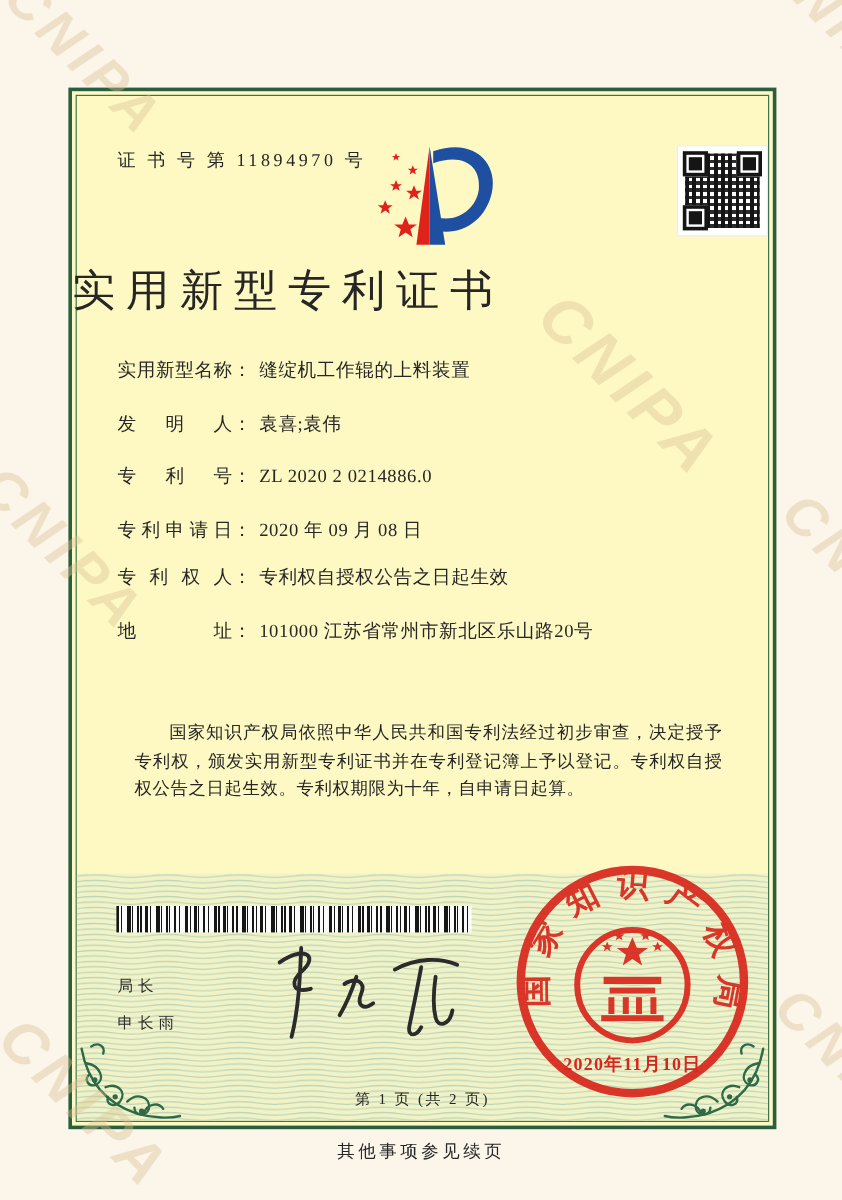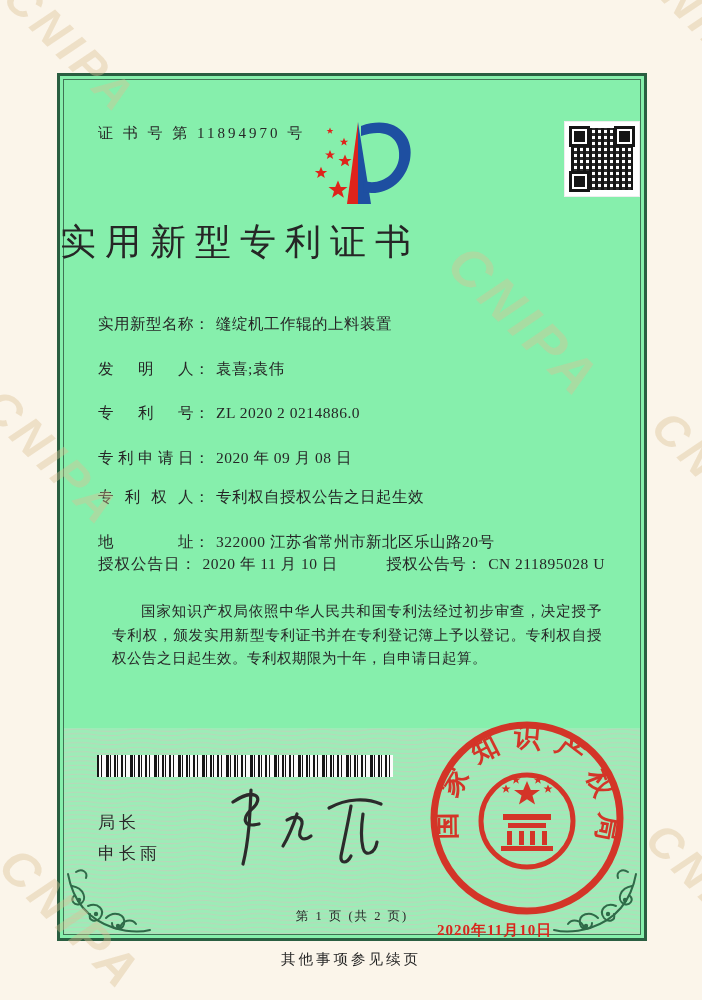--- a/index.html
+++ b/index.html
@@ -10,21 +10,21 @@
     color:#262626;
   }
   .wm{
     position:absolute; font-family:"Liberation Sans","DejaVu Sans",sans-serif;
     font-weight:700; font-style:italic; letter-spacing:5px;
     color:rgba(219,193,148,0.40); transform:rotate(45deg); z-index:2;
     white-space:nowrap; user-select:none;
   }
   .frame{
     position:absolute; left:57px; top:73px; width:584px; height:862px;
-    border:3px solid #2a5e41; z-index:1; background:#86efac;
+    border:3px solid #2a5e41; z-index:1; background:#fef9c3;
   }
   .frame-inner{
     position:absolute; inset:3px; border:1px solid #3f7354; pointer-events:none;
   }
   .waveband{ position:absolute; left:4px; right:4px; bottom:4px; height:206px;
     background:rgba(213,228,208,0.30);}
   .corner{ position:absolute; bottom:2px; width:92px; height:92px; }
   .corner.left{ left:2px; }
   .corner.right{ right:2px; transform:scaleX(-1); }
 
@@ -38,44 +38,44 @@
        repeating-linear-gradient(90deg, #151515 0 3px, #ffffff 3px 6px);
   }
   .finder{ position:absolute; width:15px; height:15px; border:3px solid #151515; background:#fff; }
   .finder::after{ content:""; position:absolute; inset:2px; background:#151515; }
   .finder.tl{ left:4px; top:4px; } .finder.tr{ right:4px; top:4px; } .finder.bl{ left:4px; bottom:4px; }
 
   .title{ position:absolute; left:0; top:142px; width:100%; text-align:left;
     font-size:36px; font-weight:400; letter-spacing:9px; }
 
   .row{ position:absolute; left:38px; font-size:15.5px; letter-spacing:.5px; white-space:nowrap;}
-  .row .lab{ display:inline-block; width:96px; text-align:justify; text-align-last:justify;margin-top:16px; }
+  .row .lab{ display:inline-block; width:96px; text-align:justify; text-align-last:justify; }
   .row .val{ margin-left:6px; }
   .grant .lab2{ letter-spacing:1px; }
   .grant .g2{ margin-left:44px; }
 
   .paras{ position:absolute; left:36px; top:508px; width:522px;
     font-size:14.5px; line-height:23.5px; letter-spacing:.5px; text-align:justify;}
   .paras p{ margin:16px; text-indent:2em; }
 
   .barcode{ position:absolute; left:37px; top:679px; width:296px; height:22px;
     background:repeating-linear-gradient(90deg,
       #151515 0 2px, #fbfbfb 2px 4px,
       #151515 4px 5px, #fbfbfb 5px 9px,
       #151515 9px 12px, #fbfbfb 12px 13px,
       #151515 13px 14px, #fbfbfb 14px 17px,
       #151515 17px 19px, #fbfbfb 19px 20px,
       #151515 20px 21px, #fbfbfb 21px 24px);
   }
-  .signer{ position:absolute; left:38px; top:731px; font-size:17px; letter-spacing:4px; line-height:31px;
-    font-family:Liberation Serif, serif; color:#2b2b2b;}
+  .signer{ position:absolute; left:38px; top:731px; font-size:13px; letter-spacing:4px; line-height:31px;
+    font-family:Liberation Mono, monospace; color:#2b2b2b;}
   .signature{ position:absolute; left:145px; top:708px; }
 
   .seal{ position:absolute; left:367px; top:642px; width:200px; height:200px; }
-  .seal-date{ position:absolute; left:377px; top:845px; width:180px; 
+  .seal-date{ position:absolute; left:377px; top:802px; width:180px; text-align:center;
     color:#d8261c; font-size:15px; letter-spacing:1px; font-weight:600; }
 
   .pageinfo{ position:absolute; left:0; top:832px; width:100%; text-align:center;
     font-size:12.5px; letter-spacing:2px; }
   .footnote{ position:absolute; left:0; top:950px; width:100%; text-align:center;
     font-size:14.5px; letter-spacing:3px; z-index:3; }
 </style>
 </head>
 <body>
 
@@ -171,27 +171,23 @@
     <div class="row" style="top:311px;">
       <span class="lab">专利号</span><span>：</span><span class="val">ZL 2020 2 0214886.0</span>
     </div>
     <div class="row" style="top:356px;">
       <span class="lab">专利申请日</span><span>：</span><span class="val">2020 年 09 月 08 日</span>
     </div>
     <div class="row" style="top:395px;">
       <span class="lab">专利权人</span><span>：</span><span class="val">专利权自授权公告之日起生效</span>
     </div>
     <div class="row" style="top:440px;">
-      <span class="lab">地址</span><span>：</span><span class="val">322000 江苏省常州市新北区乐山路20号</span>
-    </div>
-
-    <div class="row grant" style="top:478px;">
-      <span class="lab2">授权公告日</span><span>：</span><span class="val">2020 年 11 月 10 日</span>
-      <span class="g2">授权公告号</span><span>：</span><span class="val">CN 211895028 U</span>
-    </div>
+      <span class="lab">地址</span><span>：</span><span class="val">101000 江苏省常州市新北区乐山路20号</span>
+    </div>
+
 
     <div class="paras">
       <p>国家知识产权局依照中华人民共和国专利法经过初步审查，决定授予专利权，颁发实用新型专利证书并在专利登记簿上予以登记。专利权自授权公告之日起生效。专利权期限为十年，自申请日起算。</p>
     </div>
 
     <div class="barcode"></div>
 
     <div class="signer">
       <div>局长</div>
       <div>申长雨</div>

